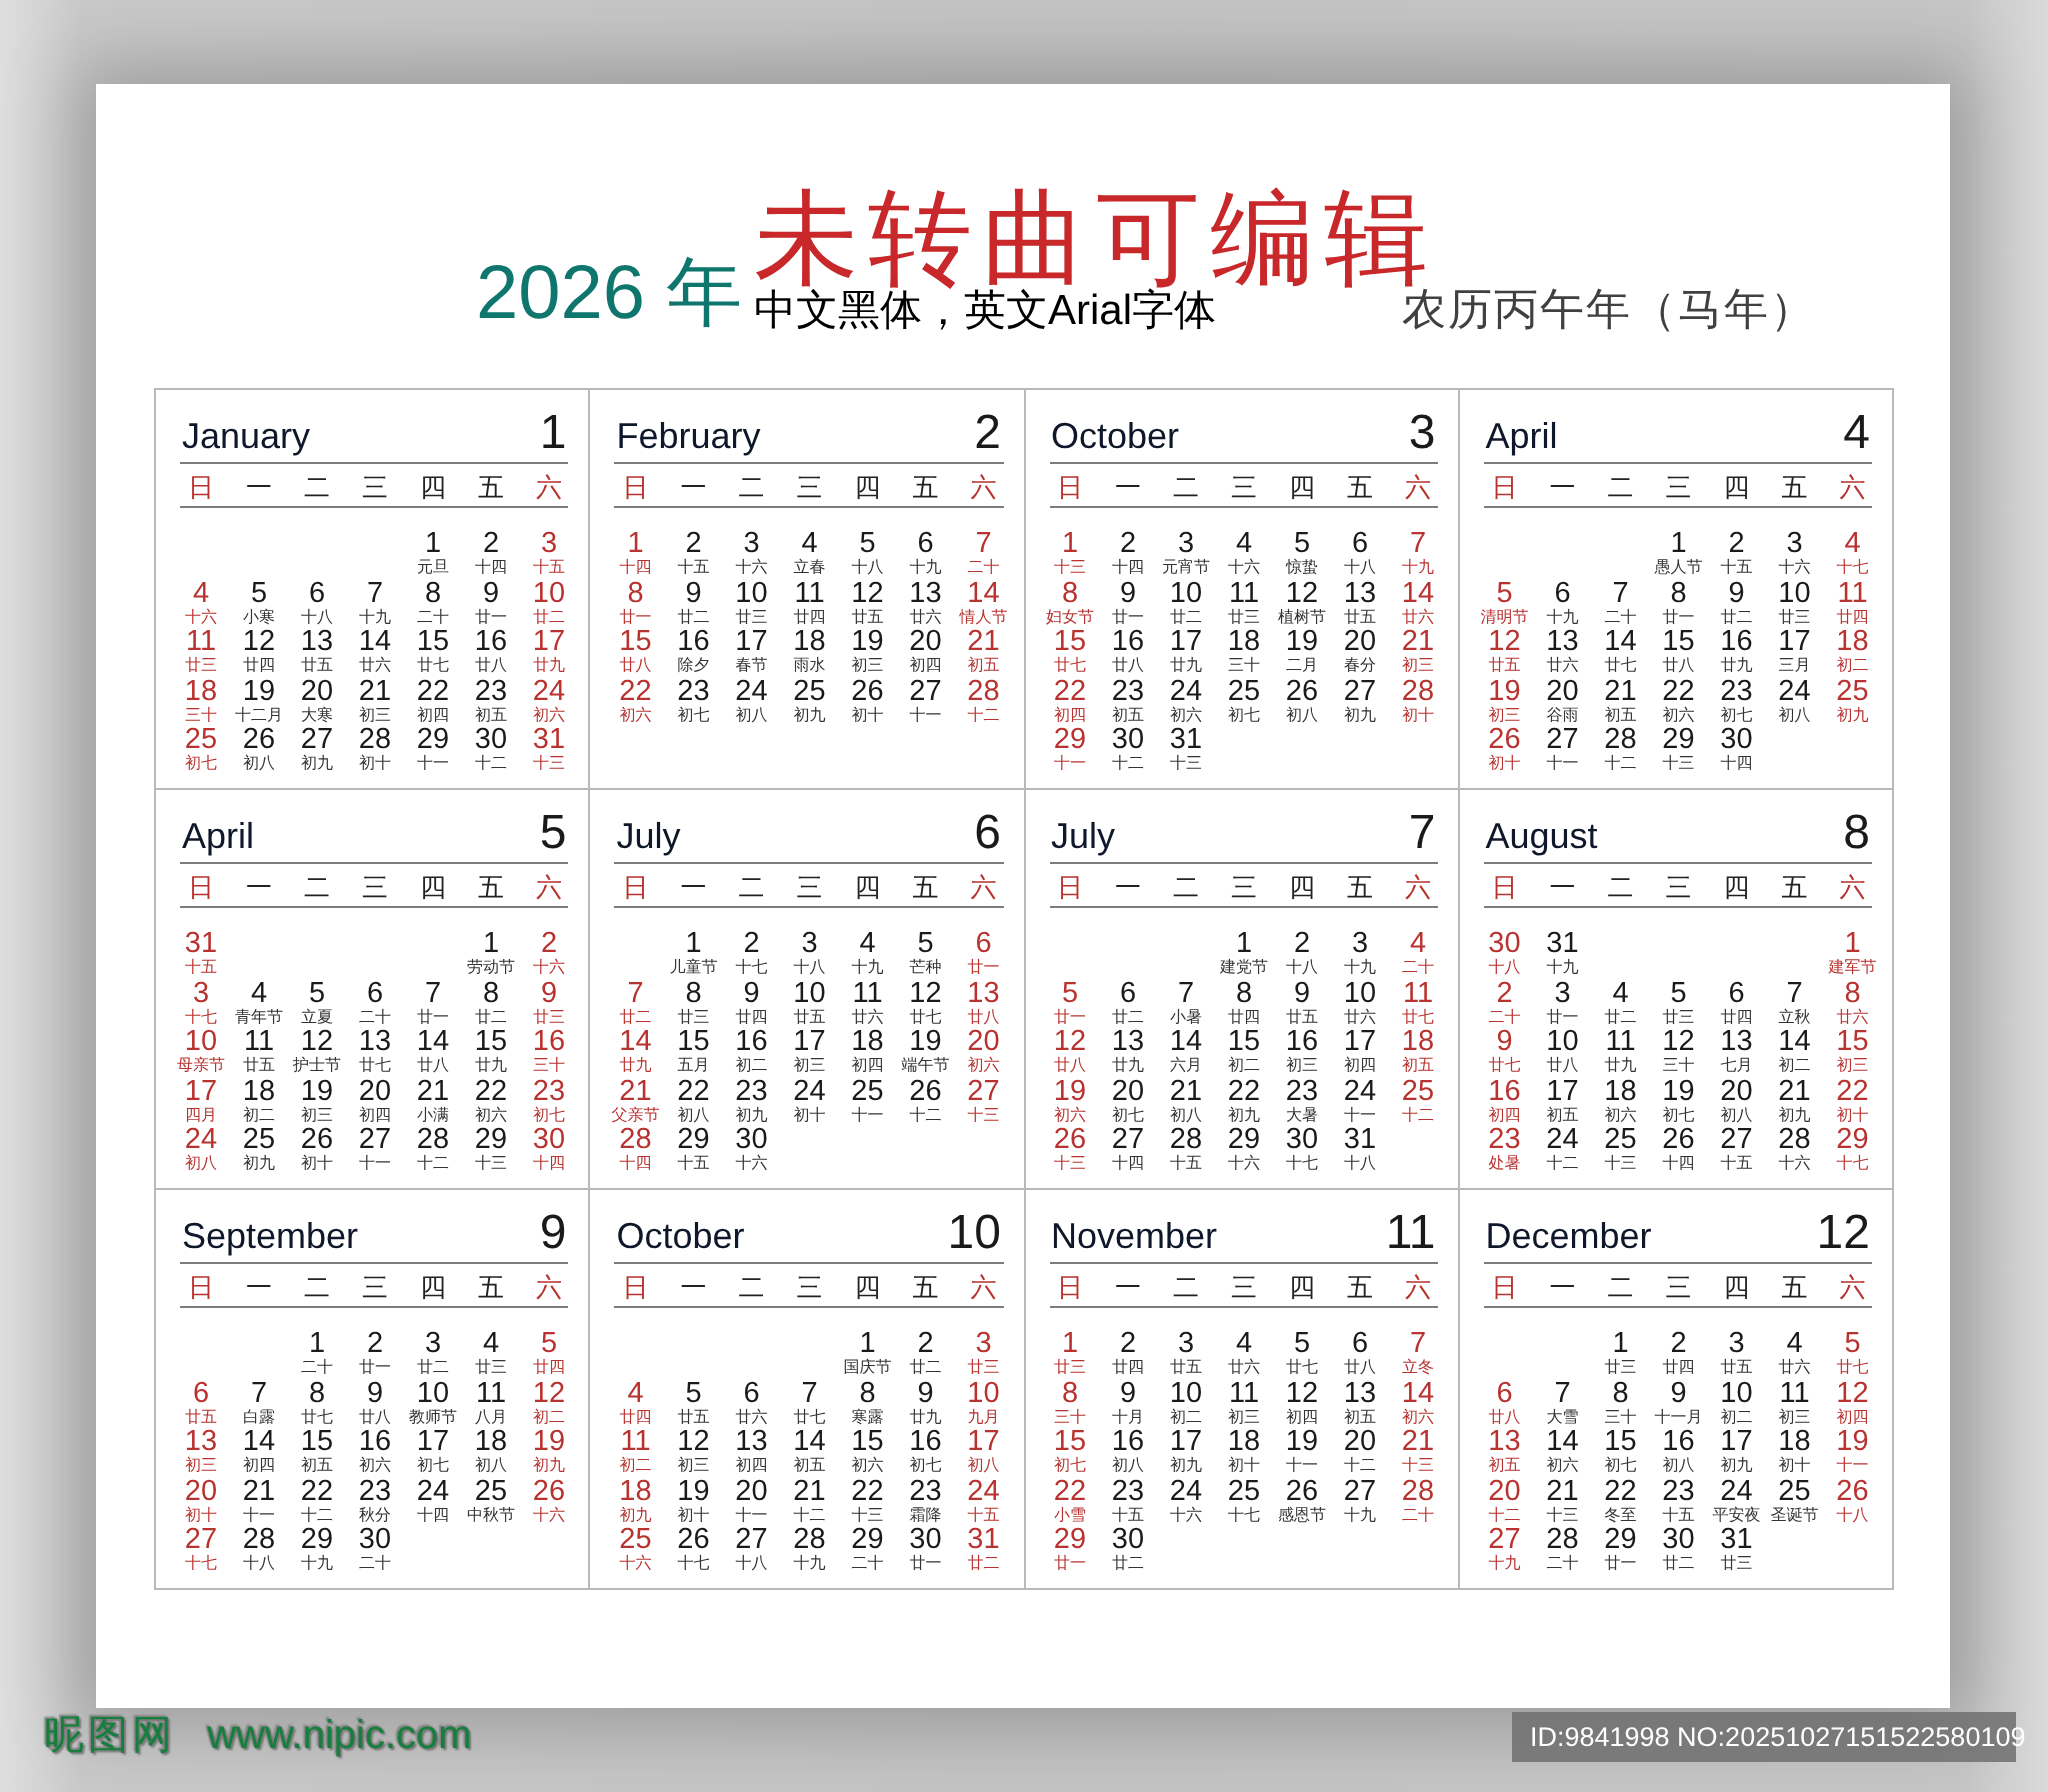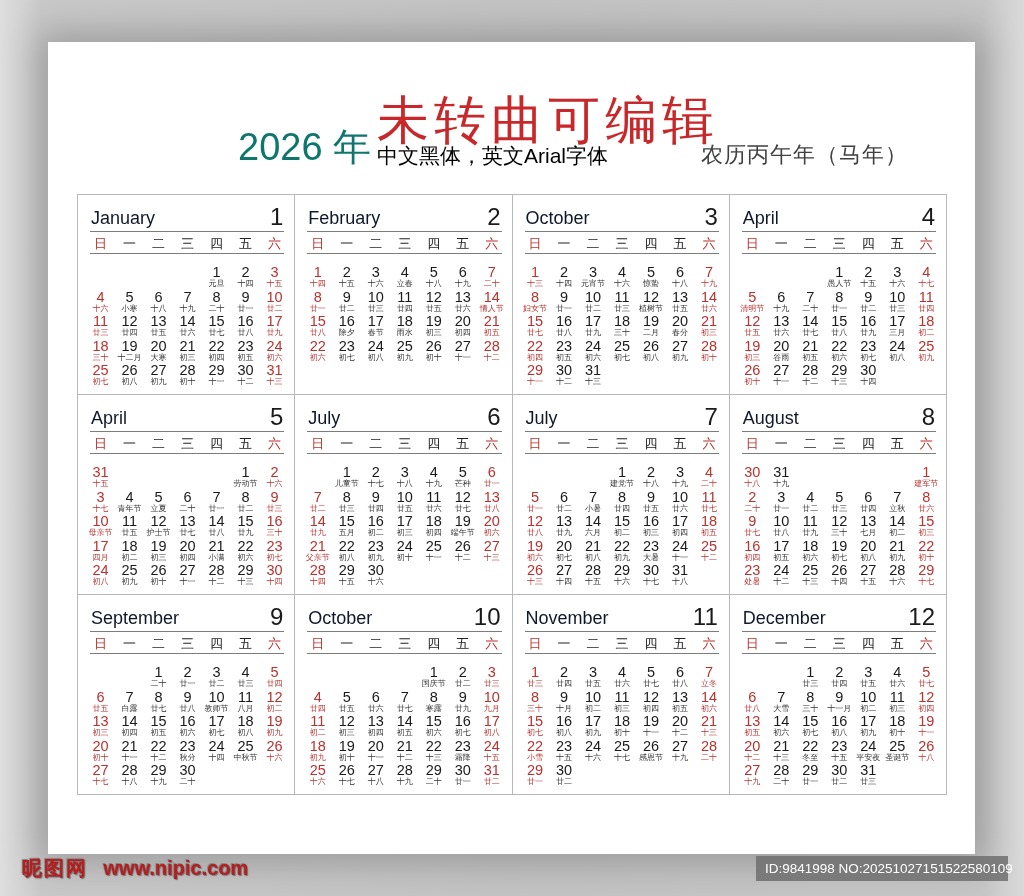--- a/index.html
+++ b/index.html
@@ -88,22 +88,22 @@
   .day {
     width: 29px; text-align: center;
     color: #1a1a1a;
   }
   .day.we { color: #b8322f; }
   .dn { display: block; font-size: 14.5px; line-height: 14px; }
   .dl { display: block; font-size: 8px; line-height: 10px; color: #333; white-space: nowrap; }
   .day.we .dl { color: #b8322f; }
   .wm-site {
     position: absolute; left: 22px; top: 855px;
-    font-size: 20px; line-height: 26px; font-weight: bold;
-    color: #b91c1c; white-space: nowrap;
+    font-size: 20px; line-height: 26px; font-weight: normal;
+    color: #15803d; white-space: nowrap;
     text-shadow: 0 0 1px #666, 1px 1px 1px #777, -1px -1px 1px #888;
   }
   .wm-site .logo {
     letter-spacing: 2px; margin-right: 10px;
   }
   .wm-id {
     position: absolute; left: 756px; top: 856px;
     width: 252px; height: 25px;
     box-sizing: border-box;
     background: rgba(110,110,110,0.85);

